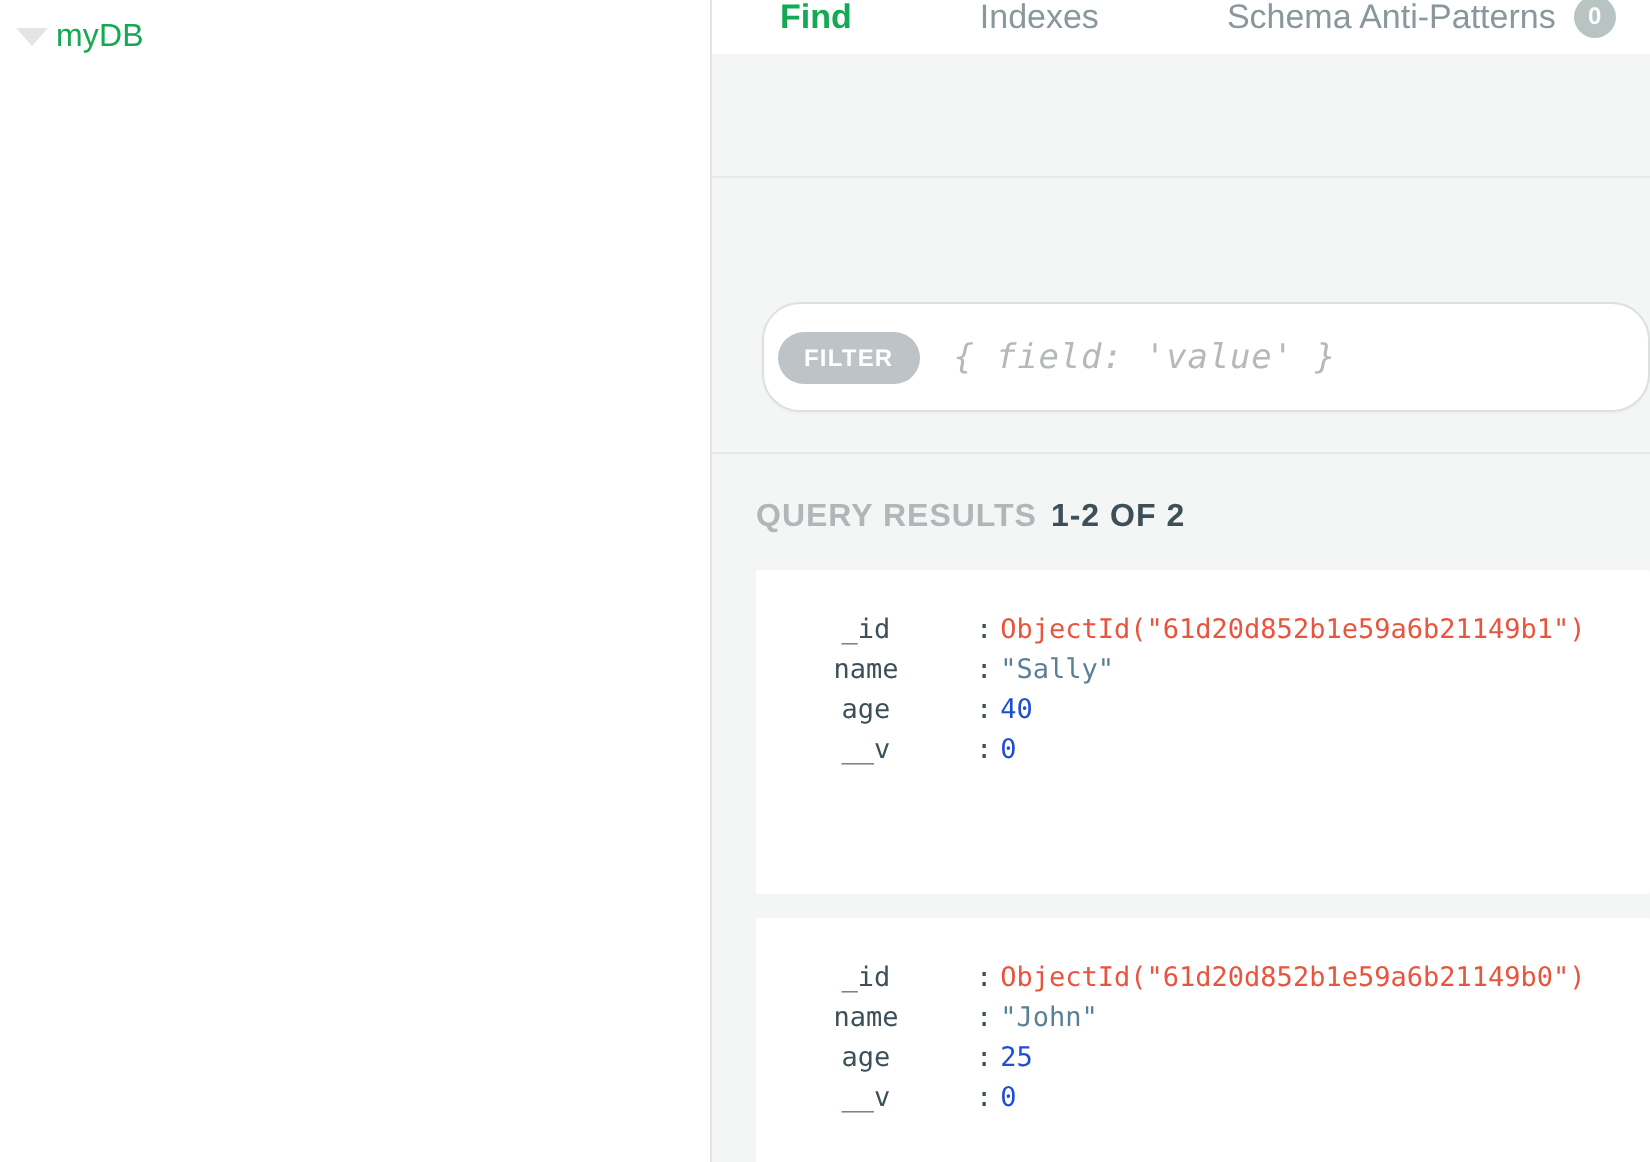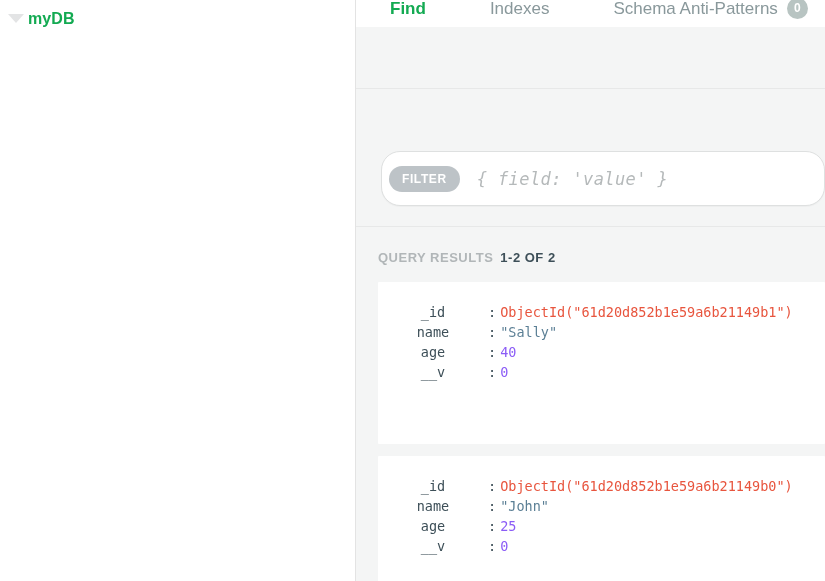--- a/index.html
+++ b/index.html
@@ -44,21 +44,21 @@
     height: 24px;
     display: flex;
     align-items: center;
     justify-content: center;
     flex: 0 0 24px;
   }
   .caret svg { display: block; }
 
   .db-name {
     font-size: 16px;
-    font-weight: bold;
+    font-weight: normal;
     color: #13aa52;
     letter-spacing: 0.1px;
   }
 
   .coll-row {
     display: flex;
     align-items: center;
     height: 34px;
     margin-top: 18px;
     padding-left: 34px;
@@ -196,21 +196,21 @@
     background: #f4f5f5;
     overflow: hidden;
     padding-top: 23px;
   }
 
   .results-header {
     margin-left: 22px;
     margin-bottom: 17px;
     display: flex;
     align-items: baseline;
-    font-size: 13px;
+    font-size: 16px;
     letter-spacing: 0.5px;
   }
   .rh-label {
     color: #b1b6b8;
     font-weight: bold;
     text-transform: uppercase;
   }
   .rh-count {
     color: #3d4f58;
     font-weight: bold;
@@ -244,21 +244,21 @@
   .doc-colon {
     color: #3d4f58;
     flex: 0 0 auto;
   }
   .doc-val {
     margin-left: 4px;
     flex: 0 0 auto;
   }
   .v-objectid { color: #e8553e; }
   .v-string   { color: #5b7f95; }
-  .v-number   { color: #8b5cf6; }
+  .v-number   { color: #1d4ed8; }
 </style>
 </head>
 <body>
 
 <div class="app">
 
   <aside class="sidebar">
 
     <div class="db-row">
       <span class="caret">

